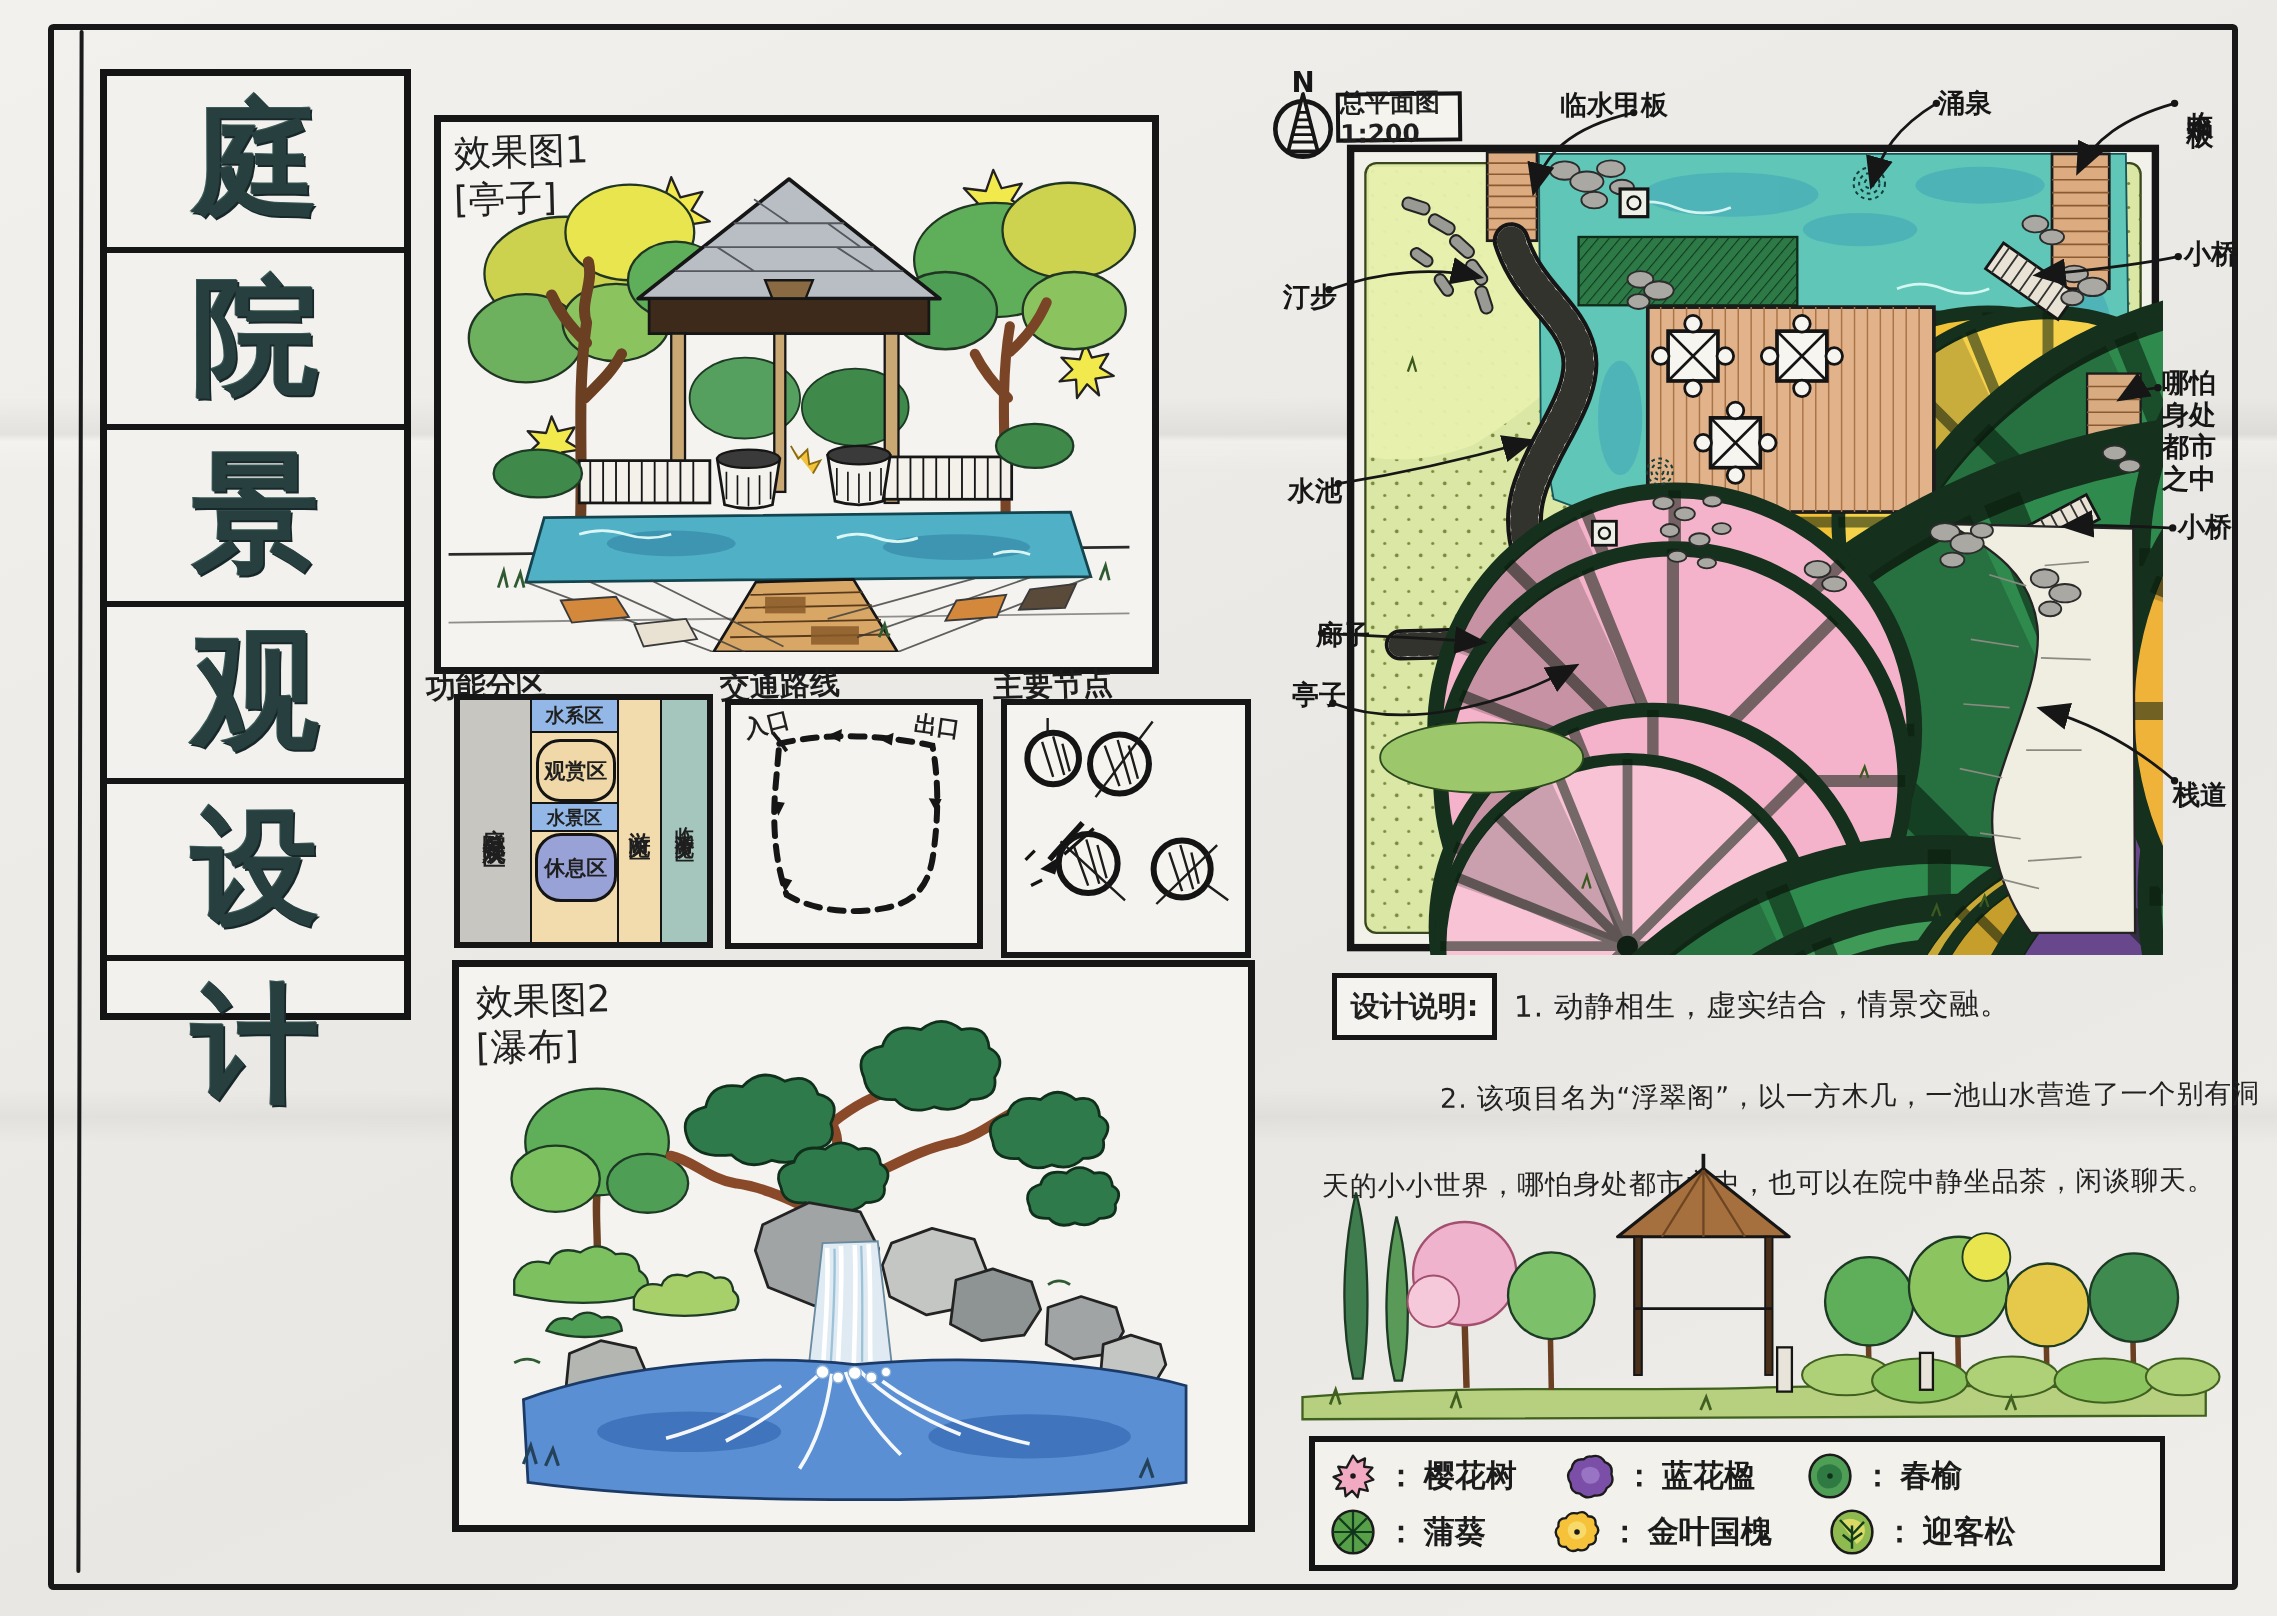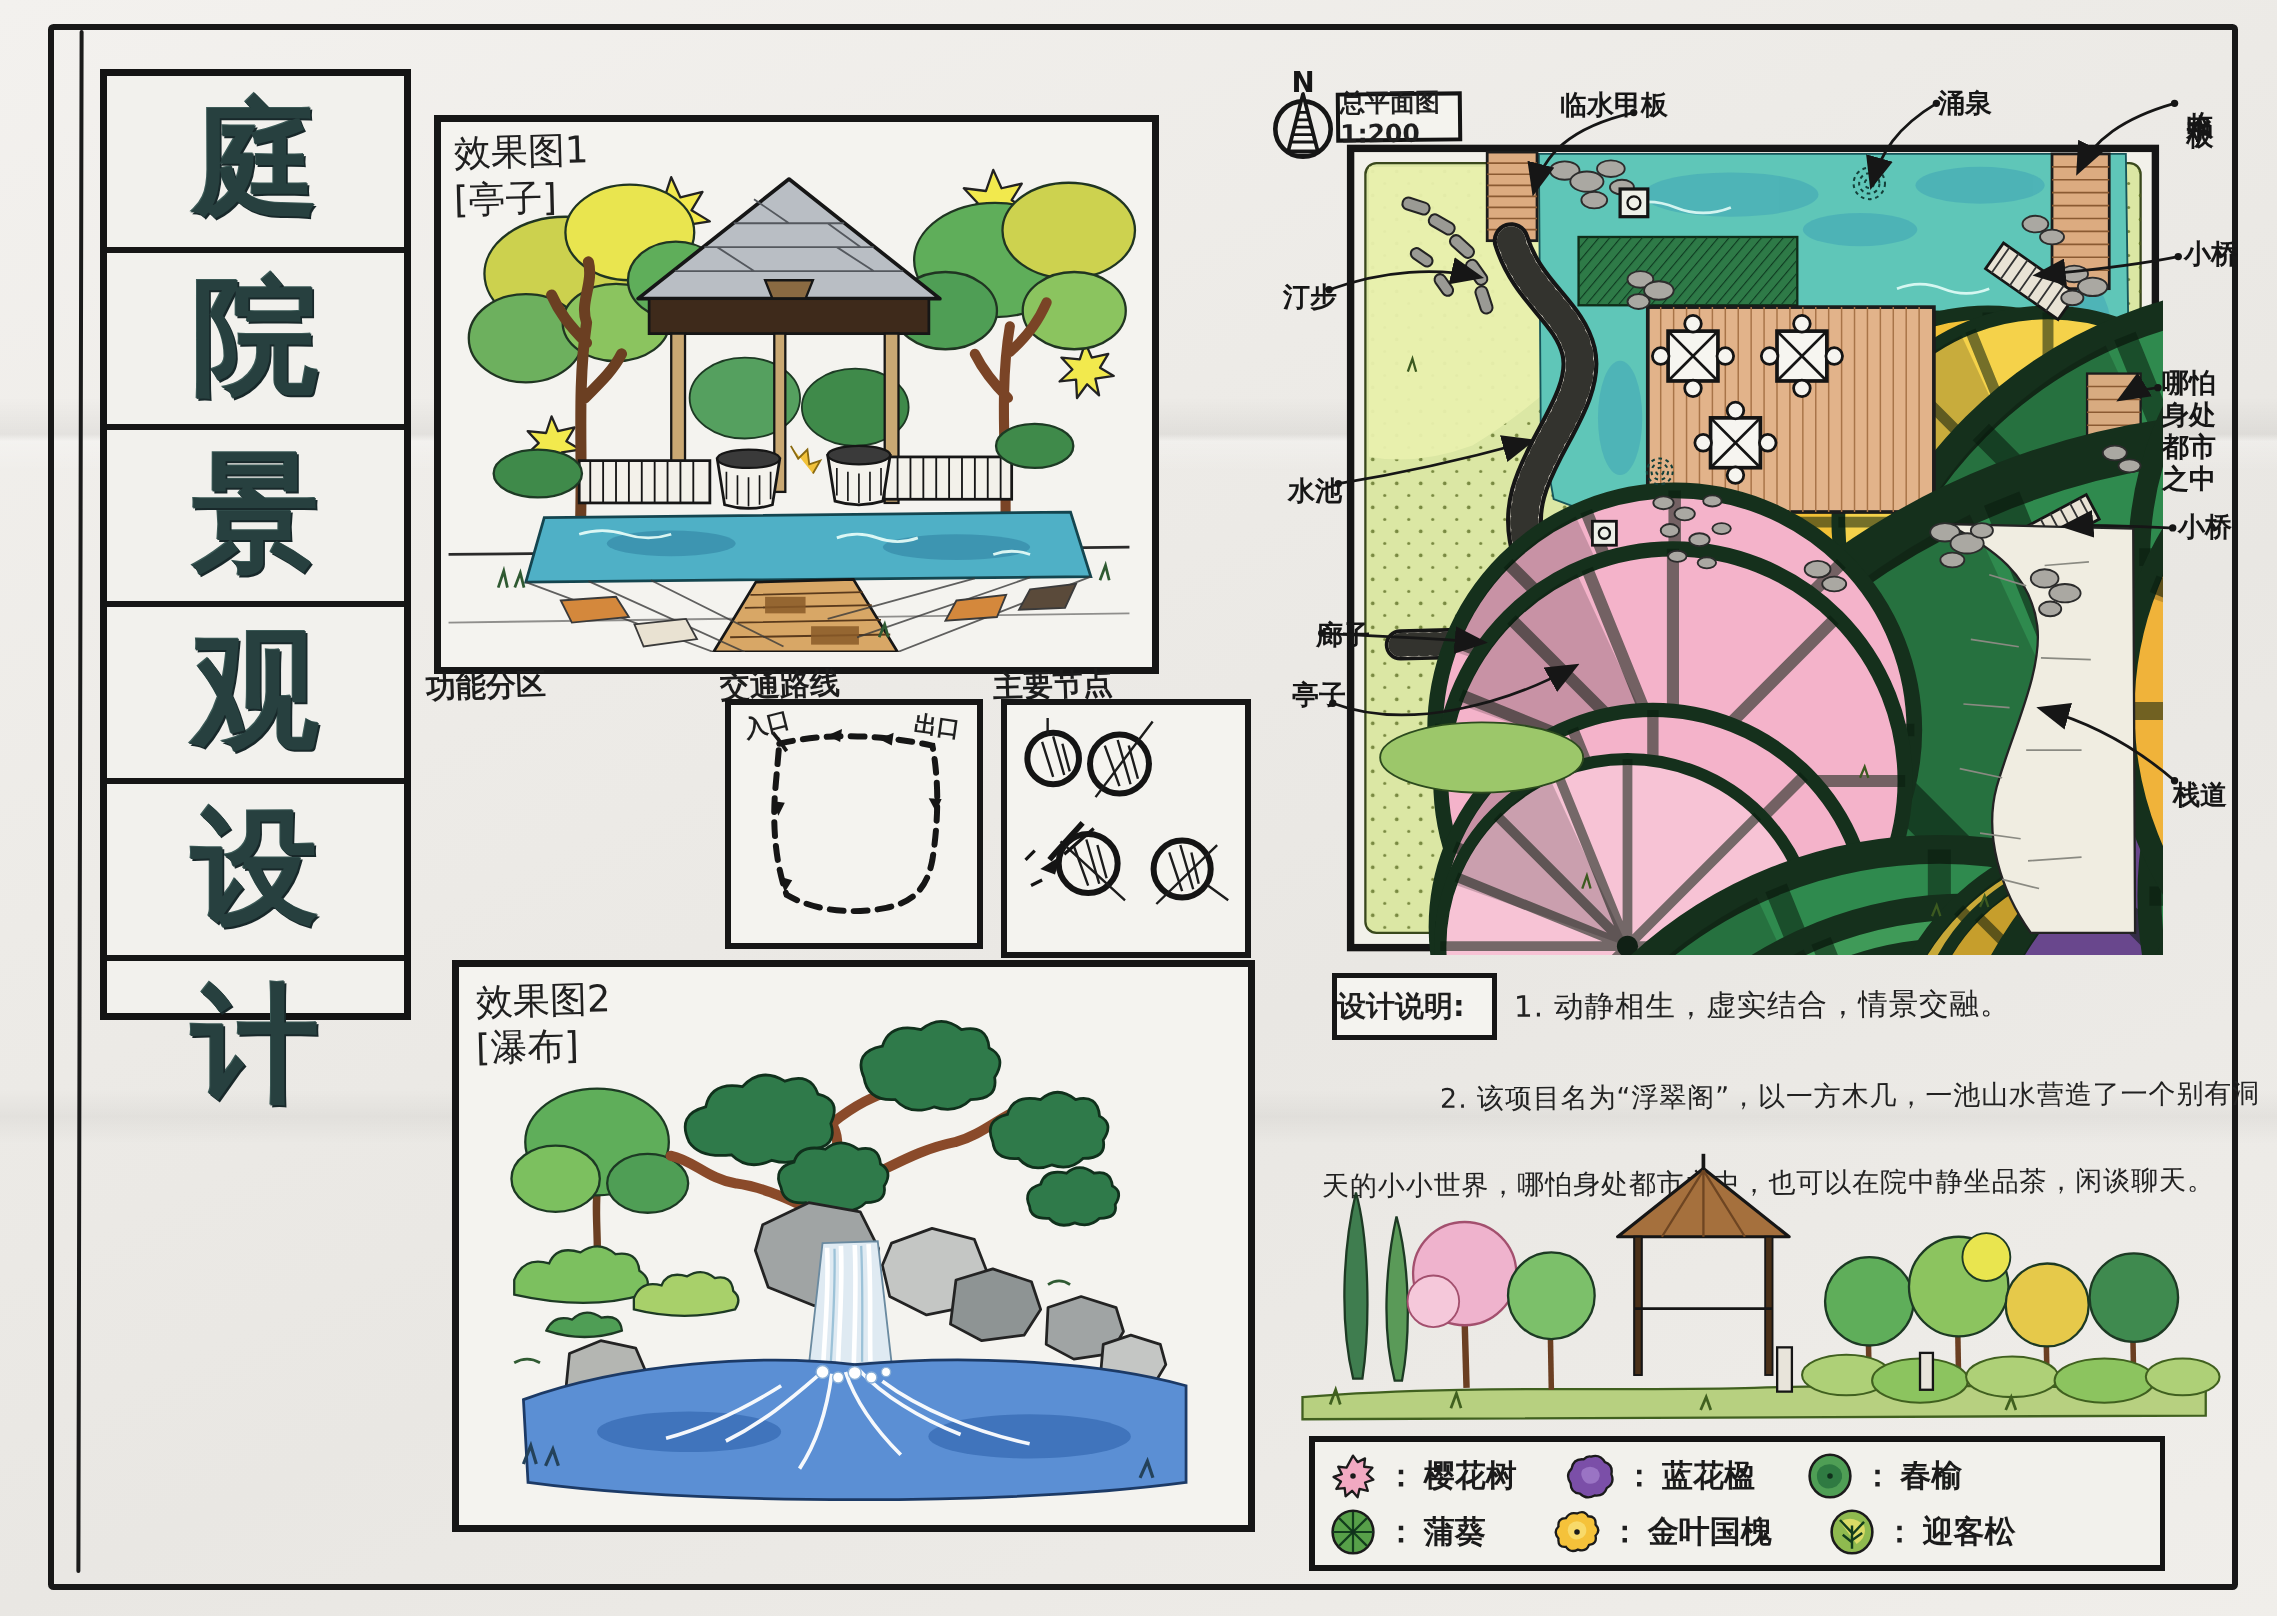--- a/index.html
+++ b/index.html
@@ -27,21 +27,21 @@
   .plan-label{font-size:27px;color:#161616;font-weight:600;white-space:nowrap;}
   .plan-label.vert{writing-mode:vertical-rl;letter-spacing:3.7px;white-space:normal;}
   .plan-label.wrap{white-space:normal;width:65px;line-height:1.18;}
   
   .plan-title-tag{left:1336px;top:92px;width:118px;height:42px;border:4.6px solid #141414;background:#f4f3ee;
      display:flex;align-items:center;justify-content:center;font-size:25px;font-weight:700;transform:rotate(-.6deg);}
   
   .zone-col-label{writing-mode:vertical-rl;letter-spacing:4.6px;font-weight:600;}
   
   .note-label-box{left:1332px;top:973px;width:155px;height:57px;border:5.5px solid #161616;background:#f4f3ef;
-     display:flex;align-items:center;font-size:29px;font-weight:700;}
+     display:flex;align-items:center;justify-content:center;font-size:29px;font-weight:700;}
   .note-line{font-size:27px;letter-spacing:0.9px;color:#222;font-weight:500;white-space:nowrap;transform:rotate(-.4deg);}
   
   .legend-box{left:1309px;top:1436px;width:856px;height:135px;border-top:6.5px solid #141414;border-left:6.5px solid #141414;border-right:5.5px solid #141414;border-bottom:6.5px solid #141414;
      background:#f2f1ec;display:flex;flex-direction:column;justify-content:space-around;padding:5.5px 7.4px 5.5px 13px;box-sizing:border-box;}
   .legend-row{display:flex;align-items:center;gap:5.5px;}
   .legend-item{display:flex;align-items:center;gap:7.4px;margin-right:44px;}
   .legend-name{font-size:31px;font-weight:600;color:#1b1b1b;}
   .legend-colon{font-size:31px;font-weight:600;}
   svg text{font-family:"DejaVu Sans",sans-serif;}
 </style>
@@ -438,20 +438,37 @@
         <circle cx="2354" cy="572" r="4"></circle>
       <circle cx="2356" cy="846" r="4"></circle>
         <circle cx="1440" cy="314" r="4"></circle>
         <circle cx="1450" cy="524" r="4"></circle>
       <circle cx="1432" cy="686" r="4"></circle>
         <circle cx="1444" cy="762" r="4"></circle>
     </g>
   </svg>
 
   <div class="abs small-title" style="left:426px;top:666px;">功能分区</div>
+  <div class="abs sketch-box" style="left:454px;top:694px;width:247px;height:242px;border-width:6.5px;display:flex;">
+    <div style="width:70px;background:#c8c6c1;border-right:2.8px solid #141414;display:flex;align-items:center;justify-content:center;">
+      <span class="zone-col-label" style="font-size:23px;">庭院景观区</span>
+    </div>
+    <div style="width:85px;background:#f2dcae;border-right:2.8px solid #141414;position:relative;">
+      <div class="abs" style="left:0;top:0;width:100%;height:31px;background:#93b7e6;border-bottom:2.3px solid #141414;display:flex;align-items:center;justify-content:center;font-size:19.4px;font-weight:600;">水系区</div>
+      <div class="abs" style="left:3.7px;top:39px;width:74px;height:57px;background:#f0d8a8;border:3.7px solid #141414;border-radius:24px;display:flex;align-items:center;justify-content:center;font-size:21px;font-weight:700;">观赏区</div>
+      <div class="abs" style="left:0;top:102px;width:100%;height:26px;background:#93b7e6;border-top:2.3px solid #141414;border-bottom:2.3px solid #141414;display:flex;align-items:center;justify-content:center;font-size:18.5px;font-weight:600;">水景区</div>
+      <div class="abs" style="left:2.8px;top:133px;width:76px;height:63px;background:#99a2d6;border:3.7px solid #141414;border-radius:26px;display:flex;align-items:center;justify-content:center;font-size:21px;font-weight:700;">休息区</div>
+    </div>
+    <div style="width:41px;background:#f2dcae;border-right:2.8px solid #141414;display:flex;align-items:center;justify-content:center;">
+      <span class="zone-col-label" style="font-size:22px;">游览区</span>
+    </div>
+    <div style="flex:1;background:#a4c6bd;display:flex;align-items:center;justify-content:center;">
+      <span class="zone-col-label" style="font-size:19.4px;">临水游览区</span>
+    </div>
+  </div>
 
   <div class="abs small-title" style="left:720px;top:665px;">交通路线</div>
   <div class="abs sketch-box" style="left:725px;top:699px;width:246px;height:238px;border-width:6.5px;">
     <div class="abs" style="left:13px;top:3.7px;font-size:23px;font-weight:600;transform:rotate(-14deg);">入口</div>
     <div class="abs" style="left:183px;top:5.5px;font-size:23px;font-weight:600;transform:rotate(8deg);">出口</div>
     <svg width="234" height="225" viewBox="0 0 253 244">
       <path d="M52,42 C110,28 170,34 218,44 C226,86 224,130 218,168 C212,200 196,214 168,220 C128,228 88,222 60,206 C48,172 44,130 48,88 Z" fill="none" stroke="#161616" stroke-width="6.5" stroke-dasharray="15 11" stroke-linecap="round"></path>
       <path d="M160,37 l16,-7 -2,14 z" fill="#161616"></path>
       <path d="M104,33 l16,-7 -2,14 z" fill="#161616"></path>
       <path d="M44,104 l7,16 7,-14 z" fill="#161616"></path>

